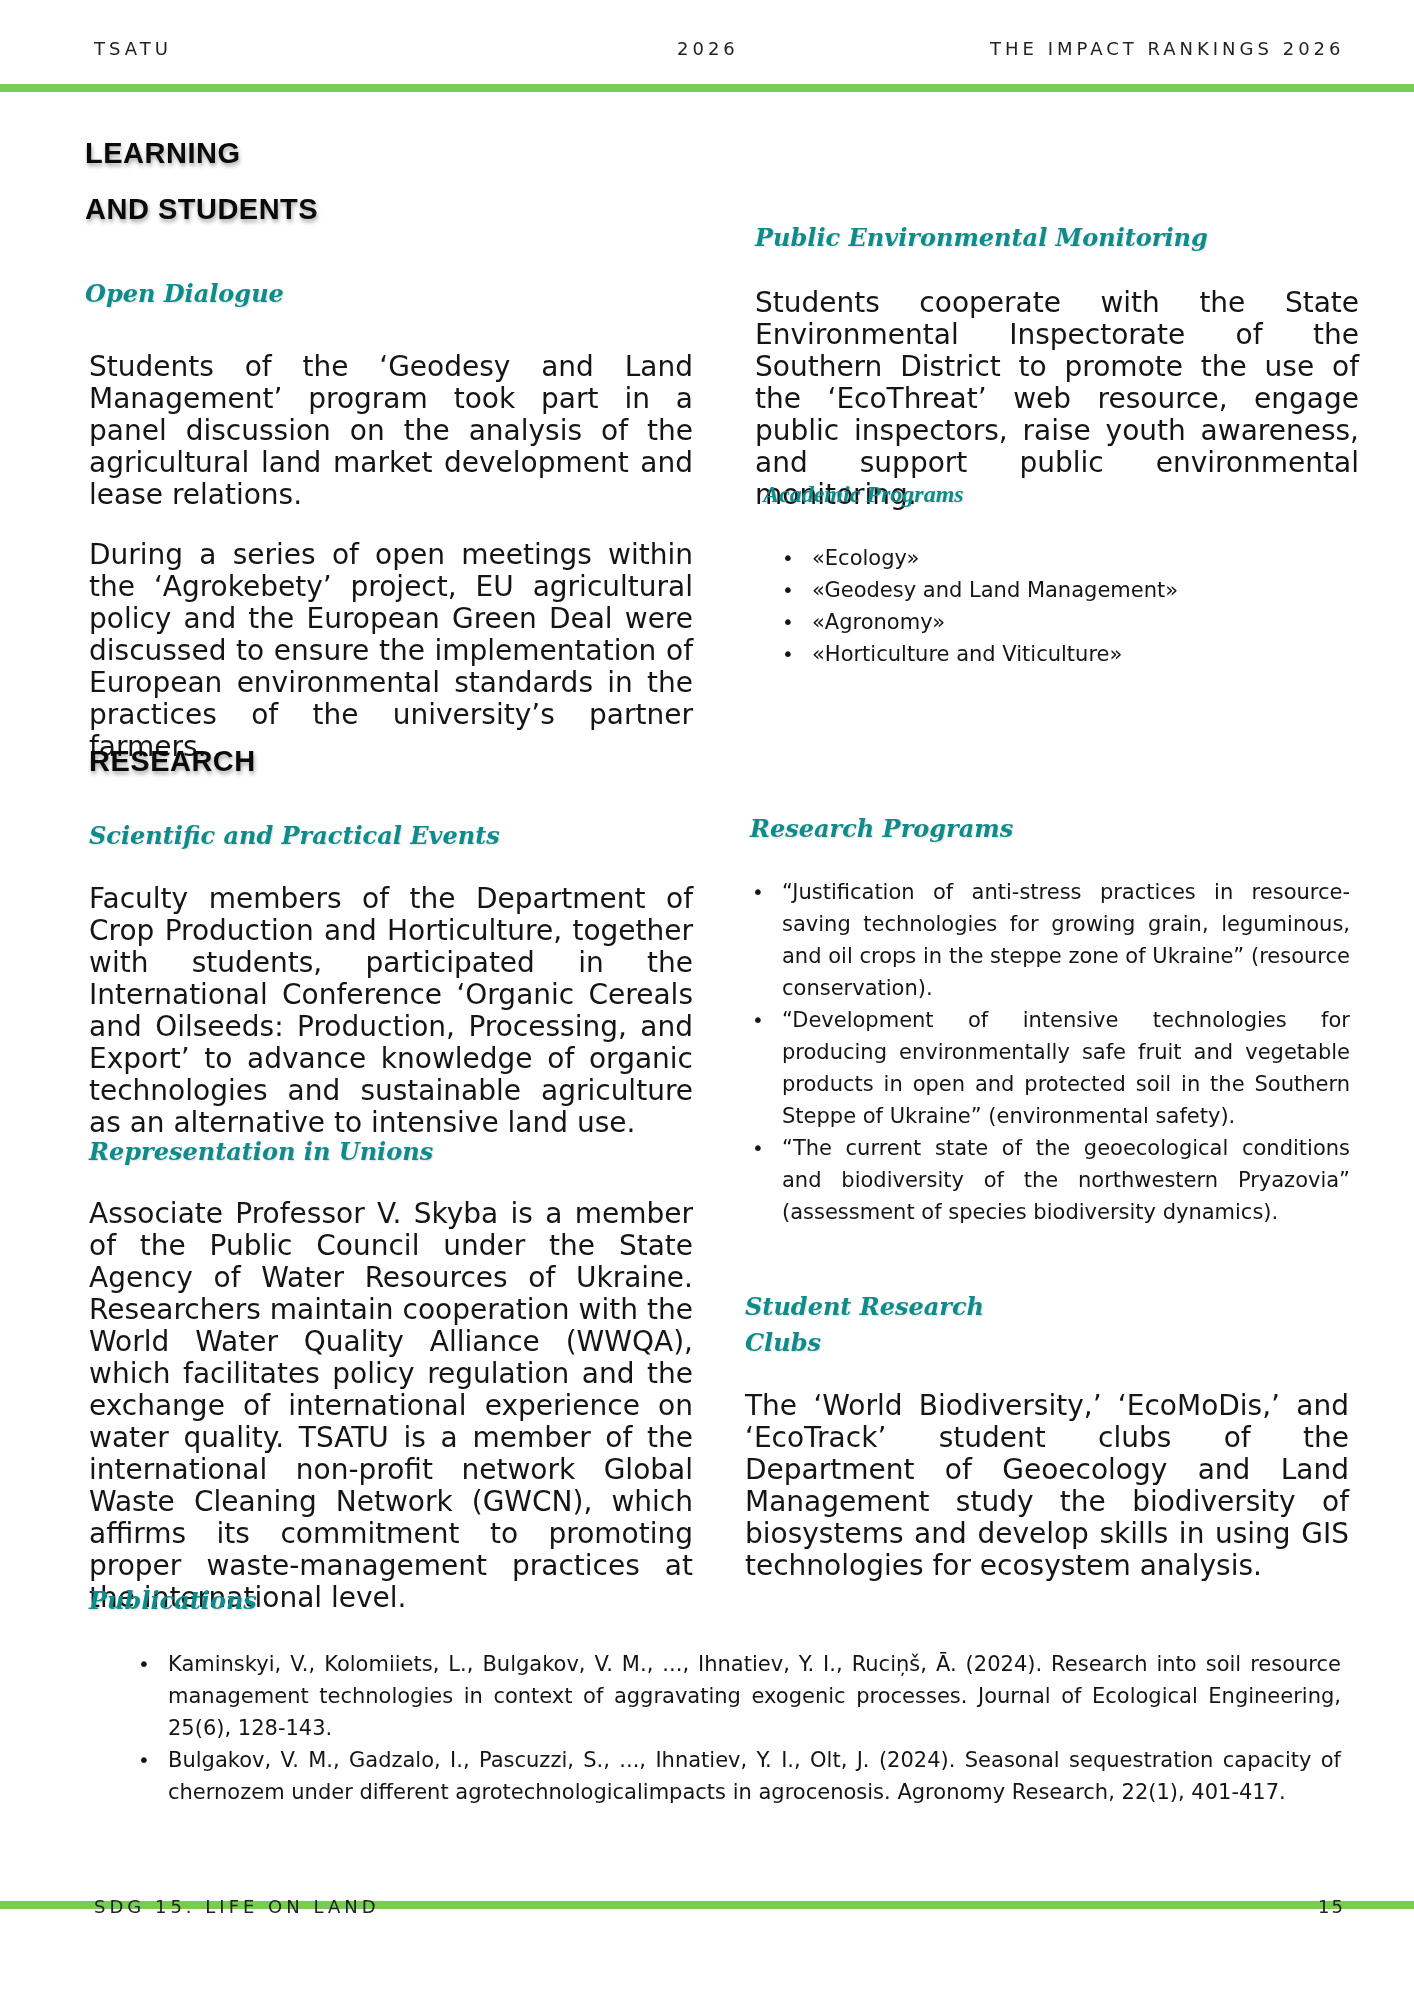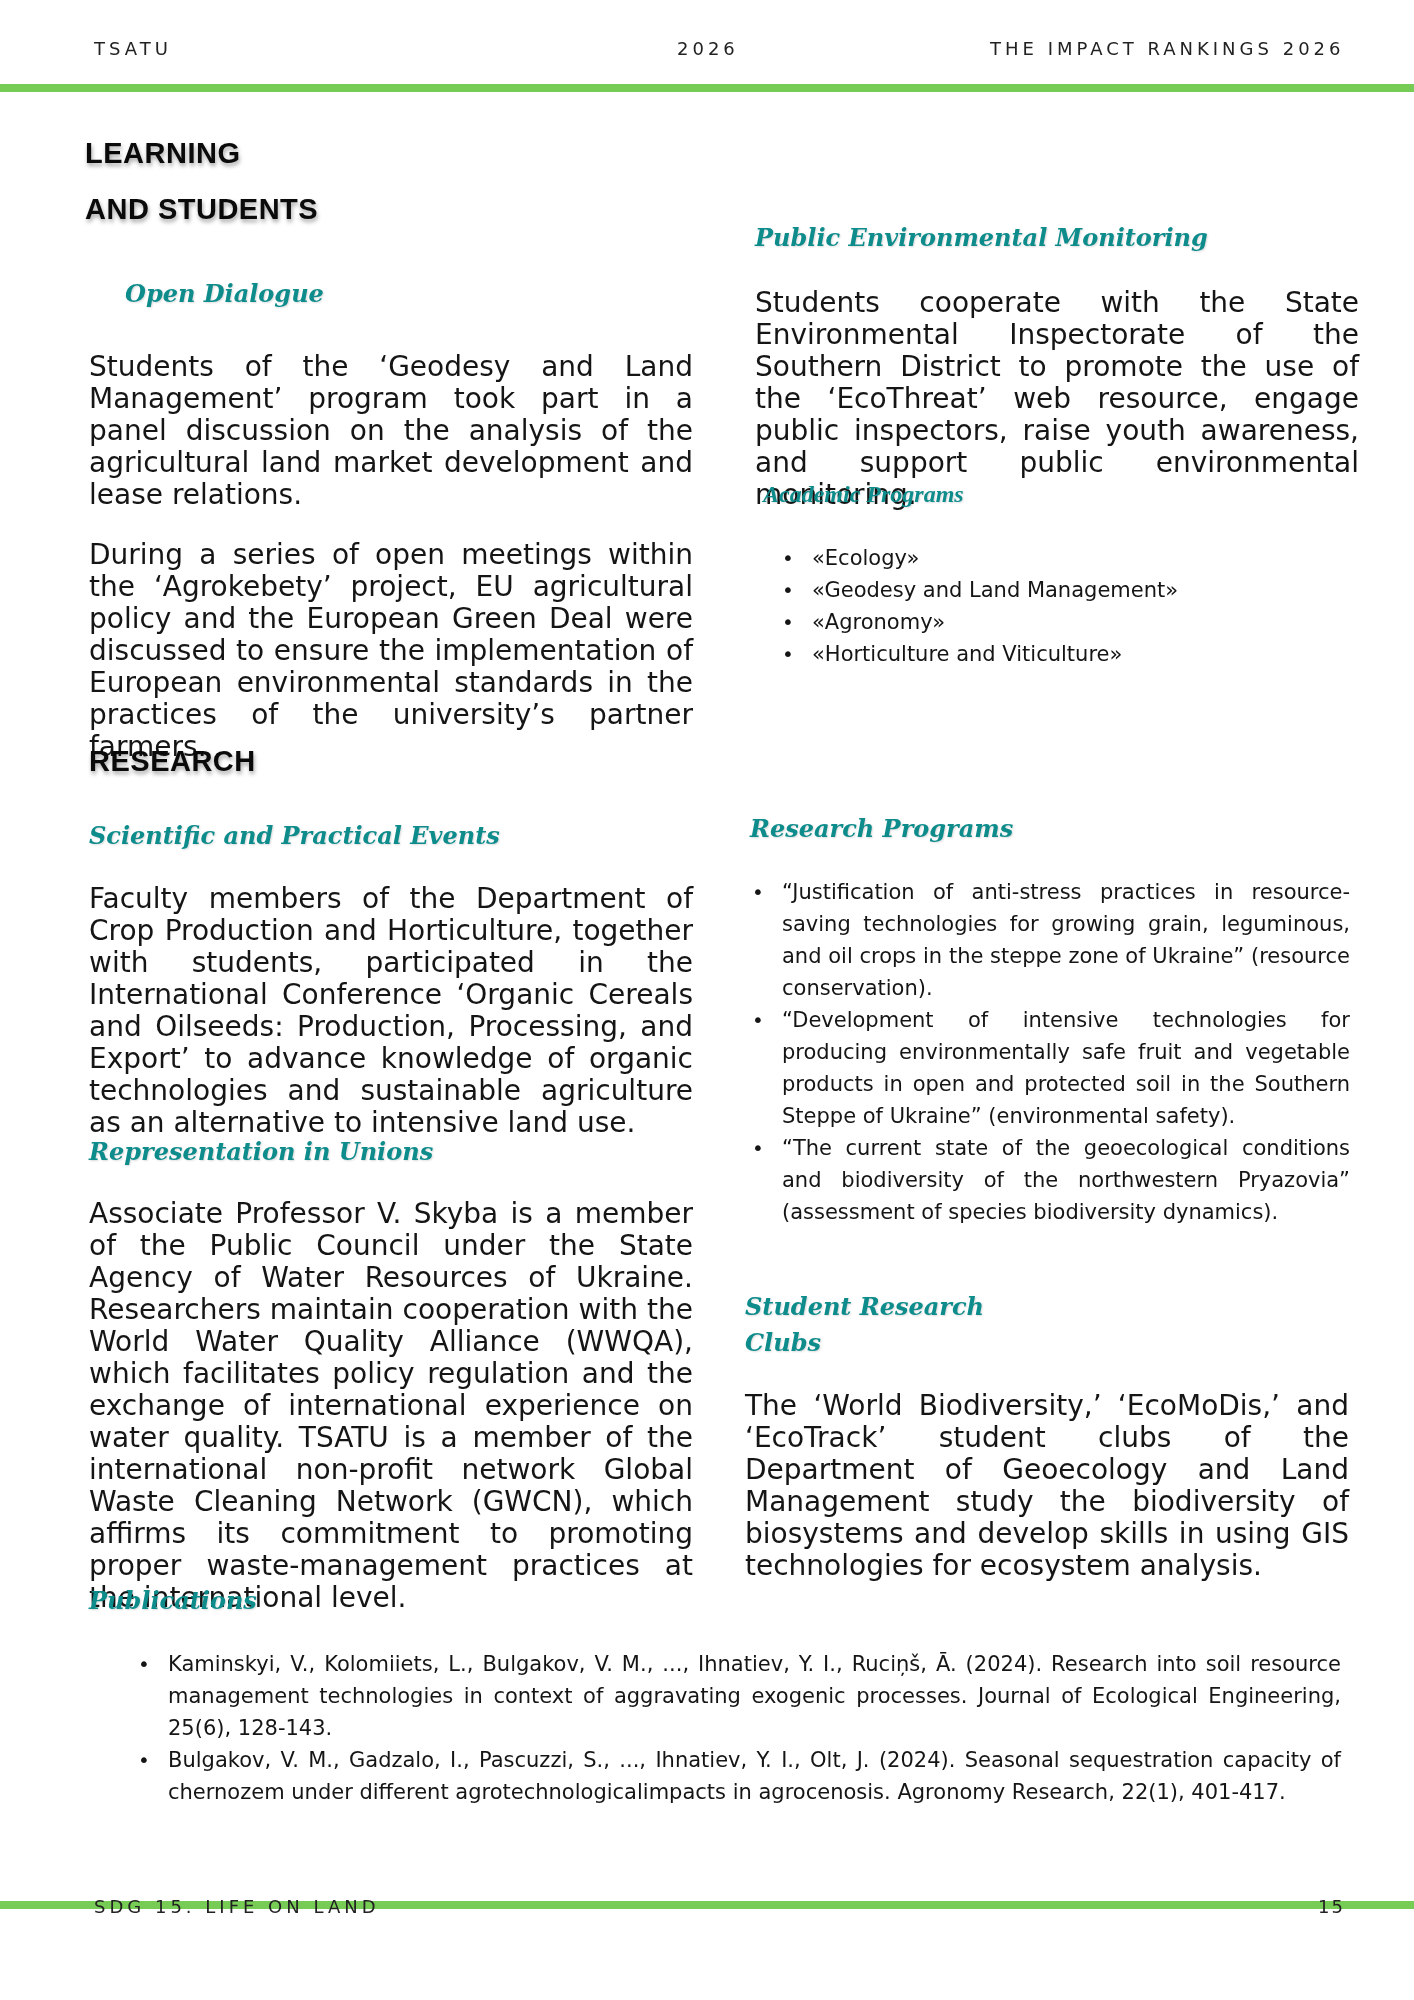--- a/index.html
+++ b/index.html
@@ -56,21 +56,21 @@
   <span style="left:677px;">2026</span>
   <span style="left:990px;">THE IMPACT RANKINGS 2026</span>
 </div>
 <div class="bar top"></div>
 
 <h1 class="section-title" style="left:85px; top:125px;">
   <span>LEARNING</span><br>
   <span>AND STUDENTS</span>
 </h1>
 
-<h2 class="subhead" style="left:85px; top:276px;margin-left:40px;">Open Dialogue</h2>
+<h2 class="subhead" style="left:85px; top:276px;">Open Dialogue</h2>
 <p class="para" style="left:89px; top:351px; width:604px;">Students of the ‘Geodesy and Land Management’ program took part in a panel discussion on the analysis of the agricultural land market development and lease relations.</p>
 <p class="para" style="left:89px; top:539px; width:604px;">During a series of open meetings within the ‘Agrokebety’ project, EU agricultural policy and the European Green Deal were discussed to ensure the implementation of European environmental standards in the practices of the university’s partner farmers.</p>
 
 <h2 class="subhead" style="left:755px; top:220px;">Public Environmental Monitoring</h2>
 <p class="para" style="left:755px; top:287px; width:604px;">Students cooperate with the State Environmental Inspectorate of the Southern District to promote the use of the ‘EcoThreat’ web resource, engage public inspectors, raise youth awareness, and support public environmental monitoring.</p>
 
 <h2 class="subhead" style="left:763px; top:476px;font-family:Liberation Serif, serif;">Academic Programs</h2>
 <ul class="blist simple" style="left:780px; top:542px; width:560px;">
   <li><span class="dot">•</span><span>«Ecology»</span></li>
   <li><span class="dot">•</span><span>«Geodesy and Land Management»</span></li>

